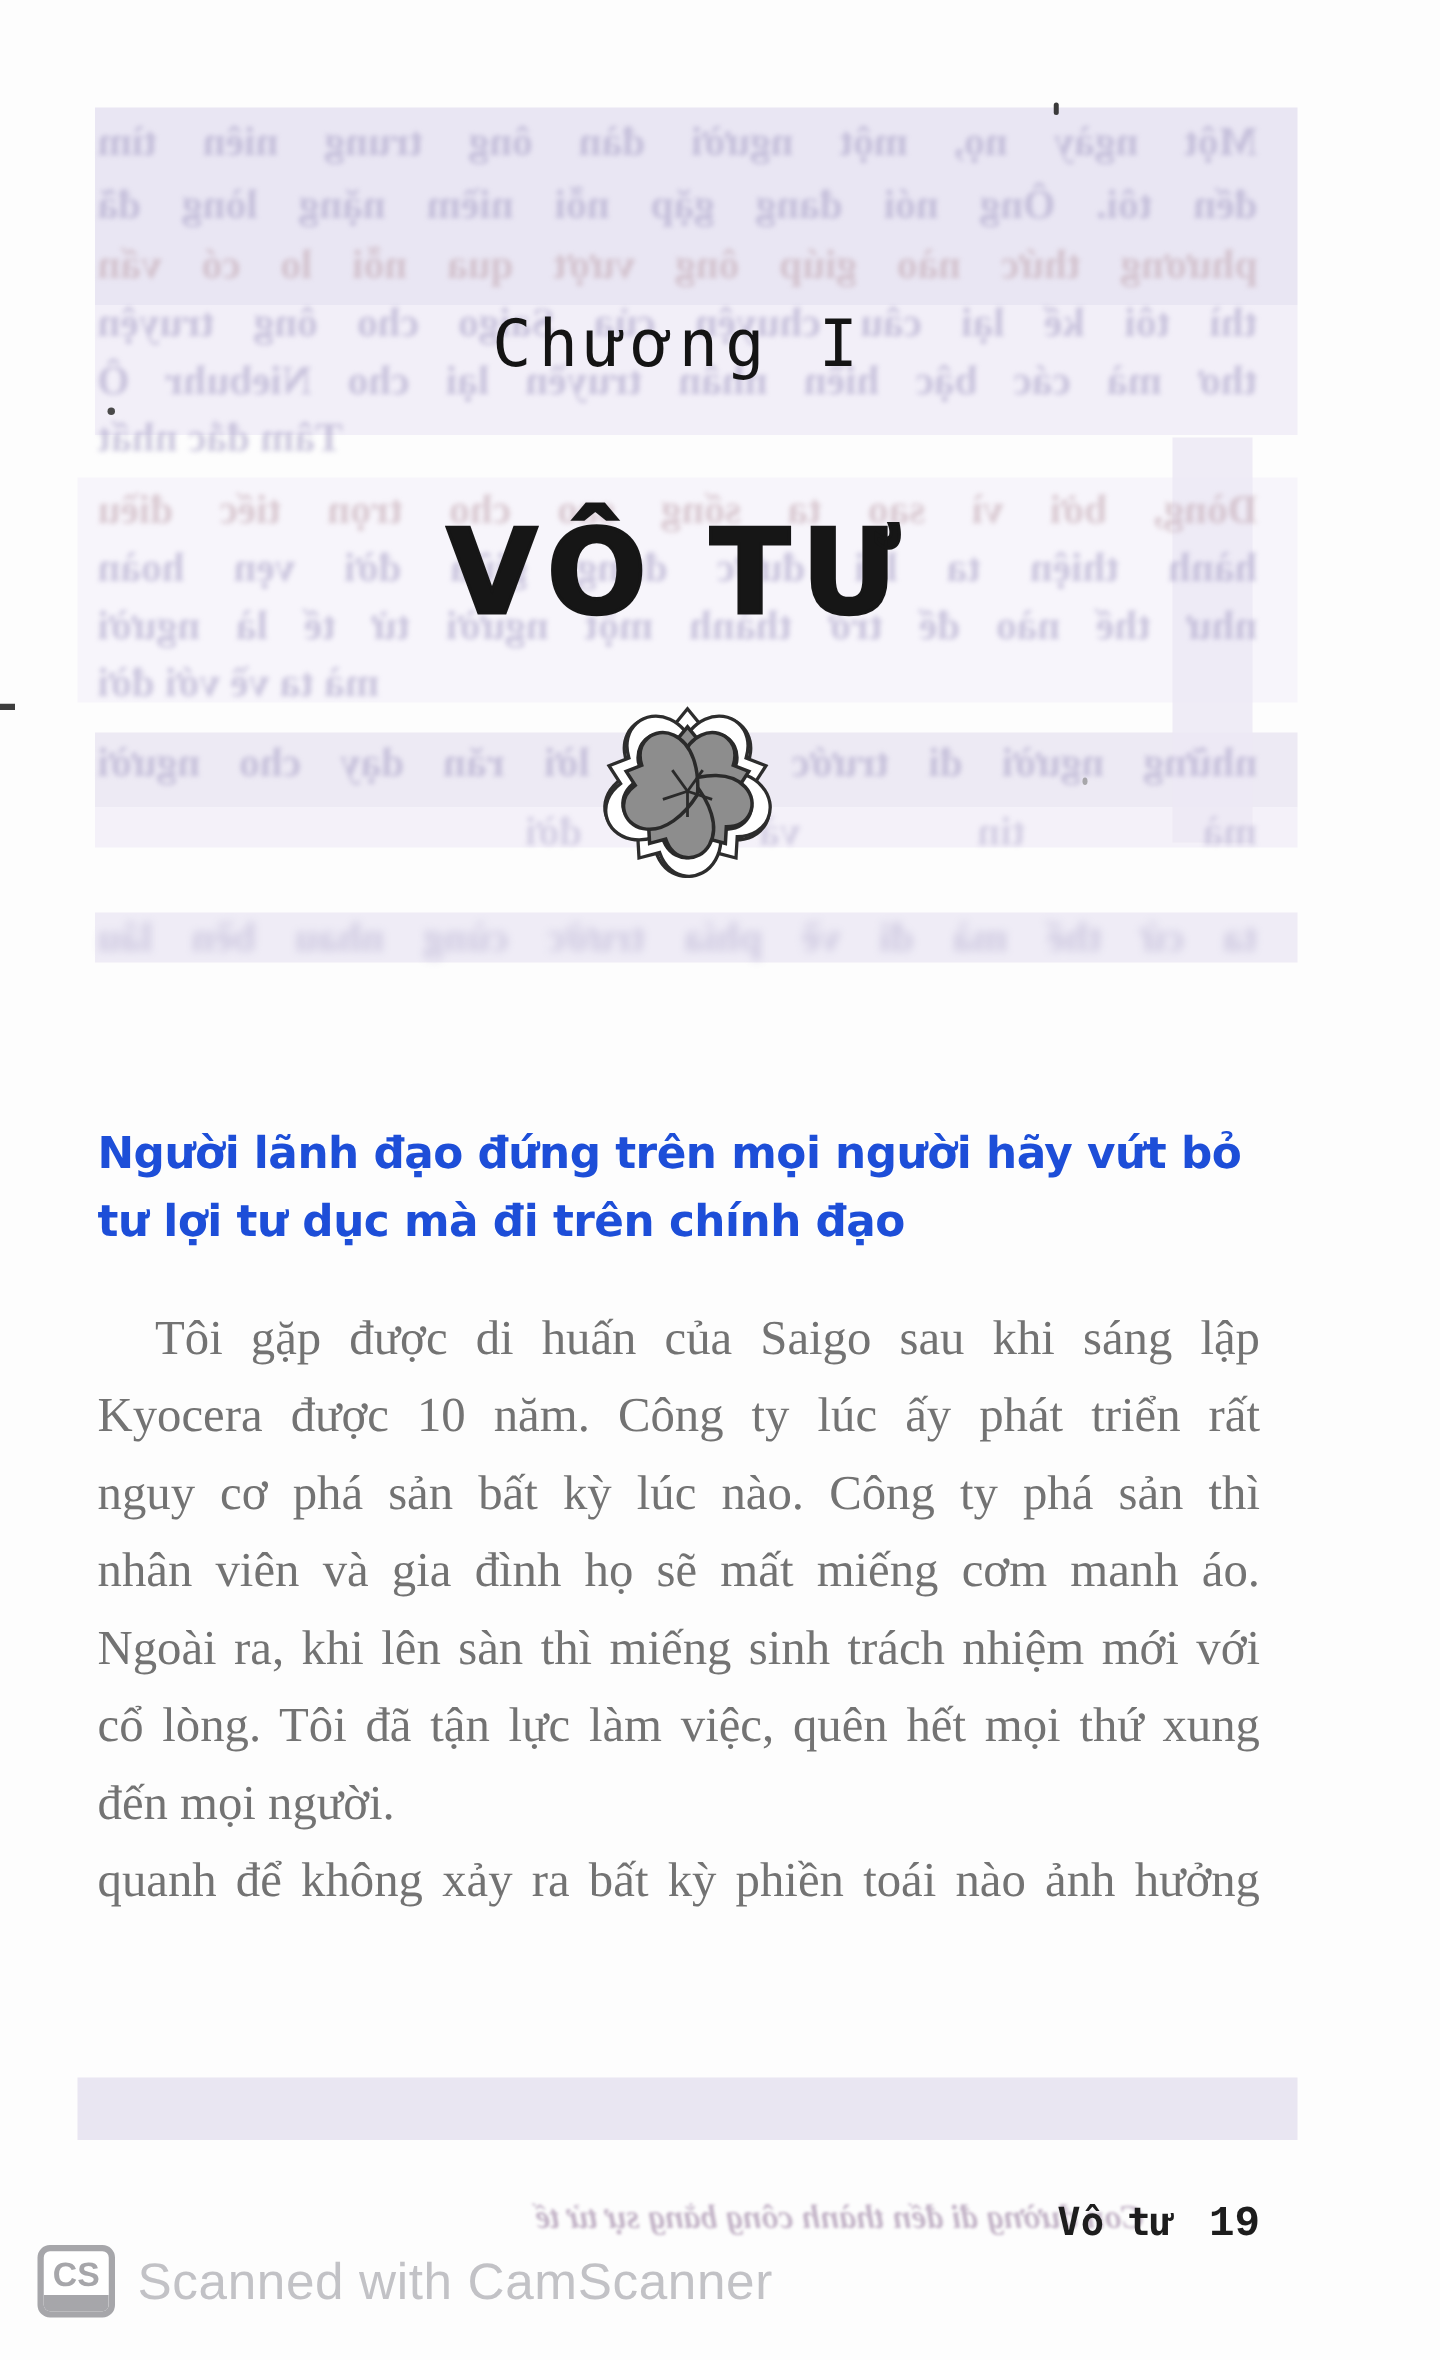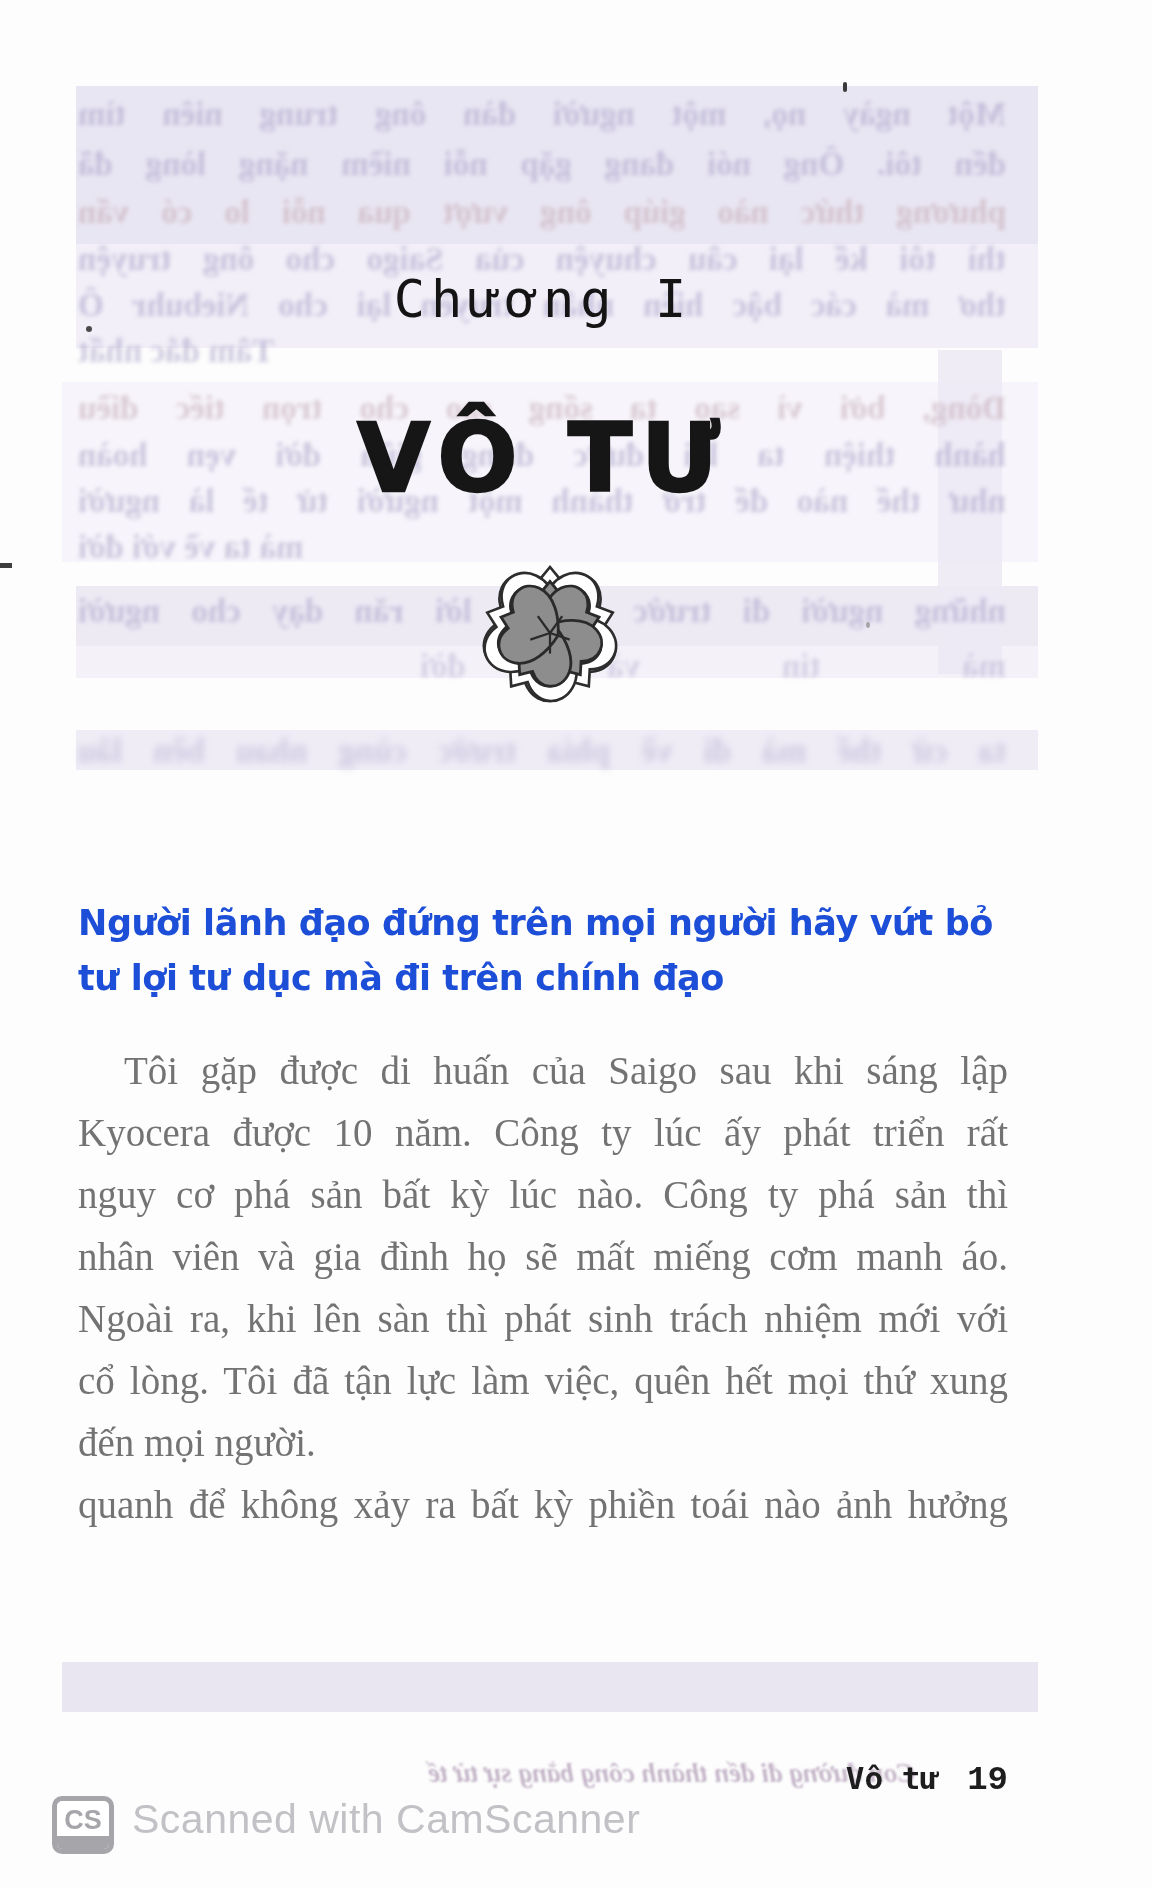--- a/index.html
+++ b/index.html
@@ -22,21 +22,21 @@
     position:absolute;left:78px;width:928px;
     font-family:"Liberation Serif",serif;font-weight:bold;font-size:33px;
     color:#a49cc4;transform:scaleX(-1);filter:blur(2.3px);opacity:.55;
     white-space:nowrap;overflow:hidden;text-align:justify;text-align-last:justify;
   }
   .bleed.short{text-align-last:right;}
   .bleed.pinkish{color:#c0a4ae;}
   
   .center-col{position:absolute;left:78px;width:930px;text-align:center;}
   .chapter-label{
-    top:269px;font-family:"DejaVu Sans Mono",monospace;font-size:52px;
+    top:246px;font-family:"DejaVu Sans Mono",monospace;font-size:52px;
     letter-spacing:6px;color:#141414;
   }
   .chapter-title{
     top:404px;font-family:"DejaVu Sans",sans-serif;font-size:94px;font-weight:bold;
     letter-spacing:9px;color:#161616;-webkit-text-stroke:2.5px #161616;
   }
   .ornament{position:absolute;left:473px;top:558px;width:154px;height:150px;}
   
   .section-heading{
     position:absolute;left:78px;top:896px;width:936px;
@@ -61,21 +61,21 @@
   .footer-right{
     position:absolute;right:144px;top:1760px;display:flex;align-items:baseline;gap:28px;
   }
   .footer-section{
     font-family:"DejaVu Sans Mono",monospace;font-weight:bold;font-size:31px;color:#1d1d1d;
   }
   .footer-page{
     font-family:Liberation Mono, monospace;font-weight:bold;font-size:34px;color:#1d1d1d;
   }
   
-  .camscanner{position:absolute;left:30px;top:1796px;display:flex;gap:18px;margin-left:22px;}
+  .camscanner{position:absolute;left:30px;top:1796px;display:flex;align-items:center;gap:18px;}
   .cs-badge{
     position:relative;width:52px;height:48px;border:5px solid #a6a6aa;border-radius:10px;
     background:#ffffff;overflow:hidden;flex:0 0 auto;
   }
   .cs-badge-text{
     font-family:"Liberation Sans",sans-serif;font-weight:bold;font-size:27px;color:#a6a6aa;
     text-align:center;line-height:38px;
   }
   .cs-badge-bar{position:absolute;left:0;bottom:0;width:100%;height:13px;background:#a6a6aa;}
   .cs-label{
@@ -149,21 +149,21 @@
   <div class="section-heading">
     <div>Người lãnh đạo đứng trên mọi người hãy vứt bỏ</div>
     <div>tư lợi tư dục mà đi trên chính đạo</div>
   </div>
 
   <div class="para">
     <div class="pline first">Tôi gặp được di huấn của Saigo sau khi sáng lập</div>
     <div class="pline">Kyocera được 10 năm. Công ty lúc ấy phát triển rất</div>
     <div class="pline">nguy cơ phá sản bất kỳ lúc nào. Công ty phá sản thì</div>
     <div class="pline">nhân viên và gia đình họ sẽ mất miếng cơm manh áo.</div>
-    <div class="pline">Ngoài ra, khi lên sàn thì phát sinh trách nhiệm mới với</div>
+    <div class="pline">Ngoài ra, khi lên sàn thì miếng sinh trách nhiệm mới với</div>
     <div class="pline">cổ lòng. Tôi đã tận lực làm việc, quên hết mọi thứ xung</div>
     <div class="pline last">đến mọi người.</div>
     <div class="pline">quanh để không xảy ra bất kỳ phiền toái nào ảnh hưởng</div>
   </div>
 
   <div class="footer-ghost">Con đường đi đến thành công bằng sự tử tế</div>
   <div class="footer-right">
     <span class="footer-section">Vô tư</span>
     <span class="footer-page">19</span>
   </div>

